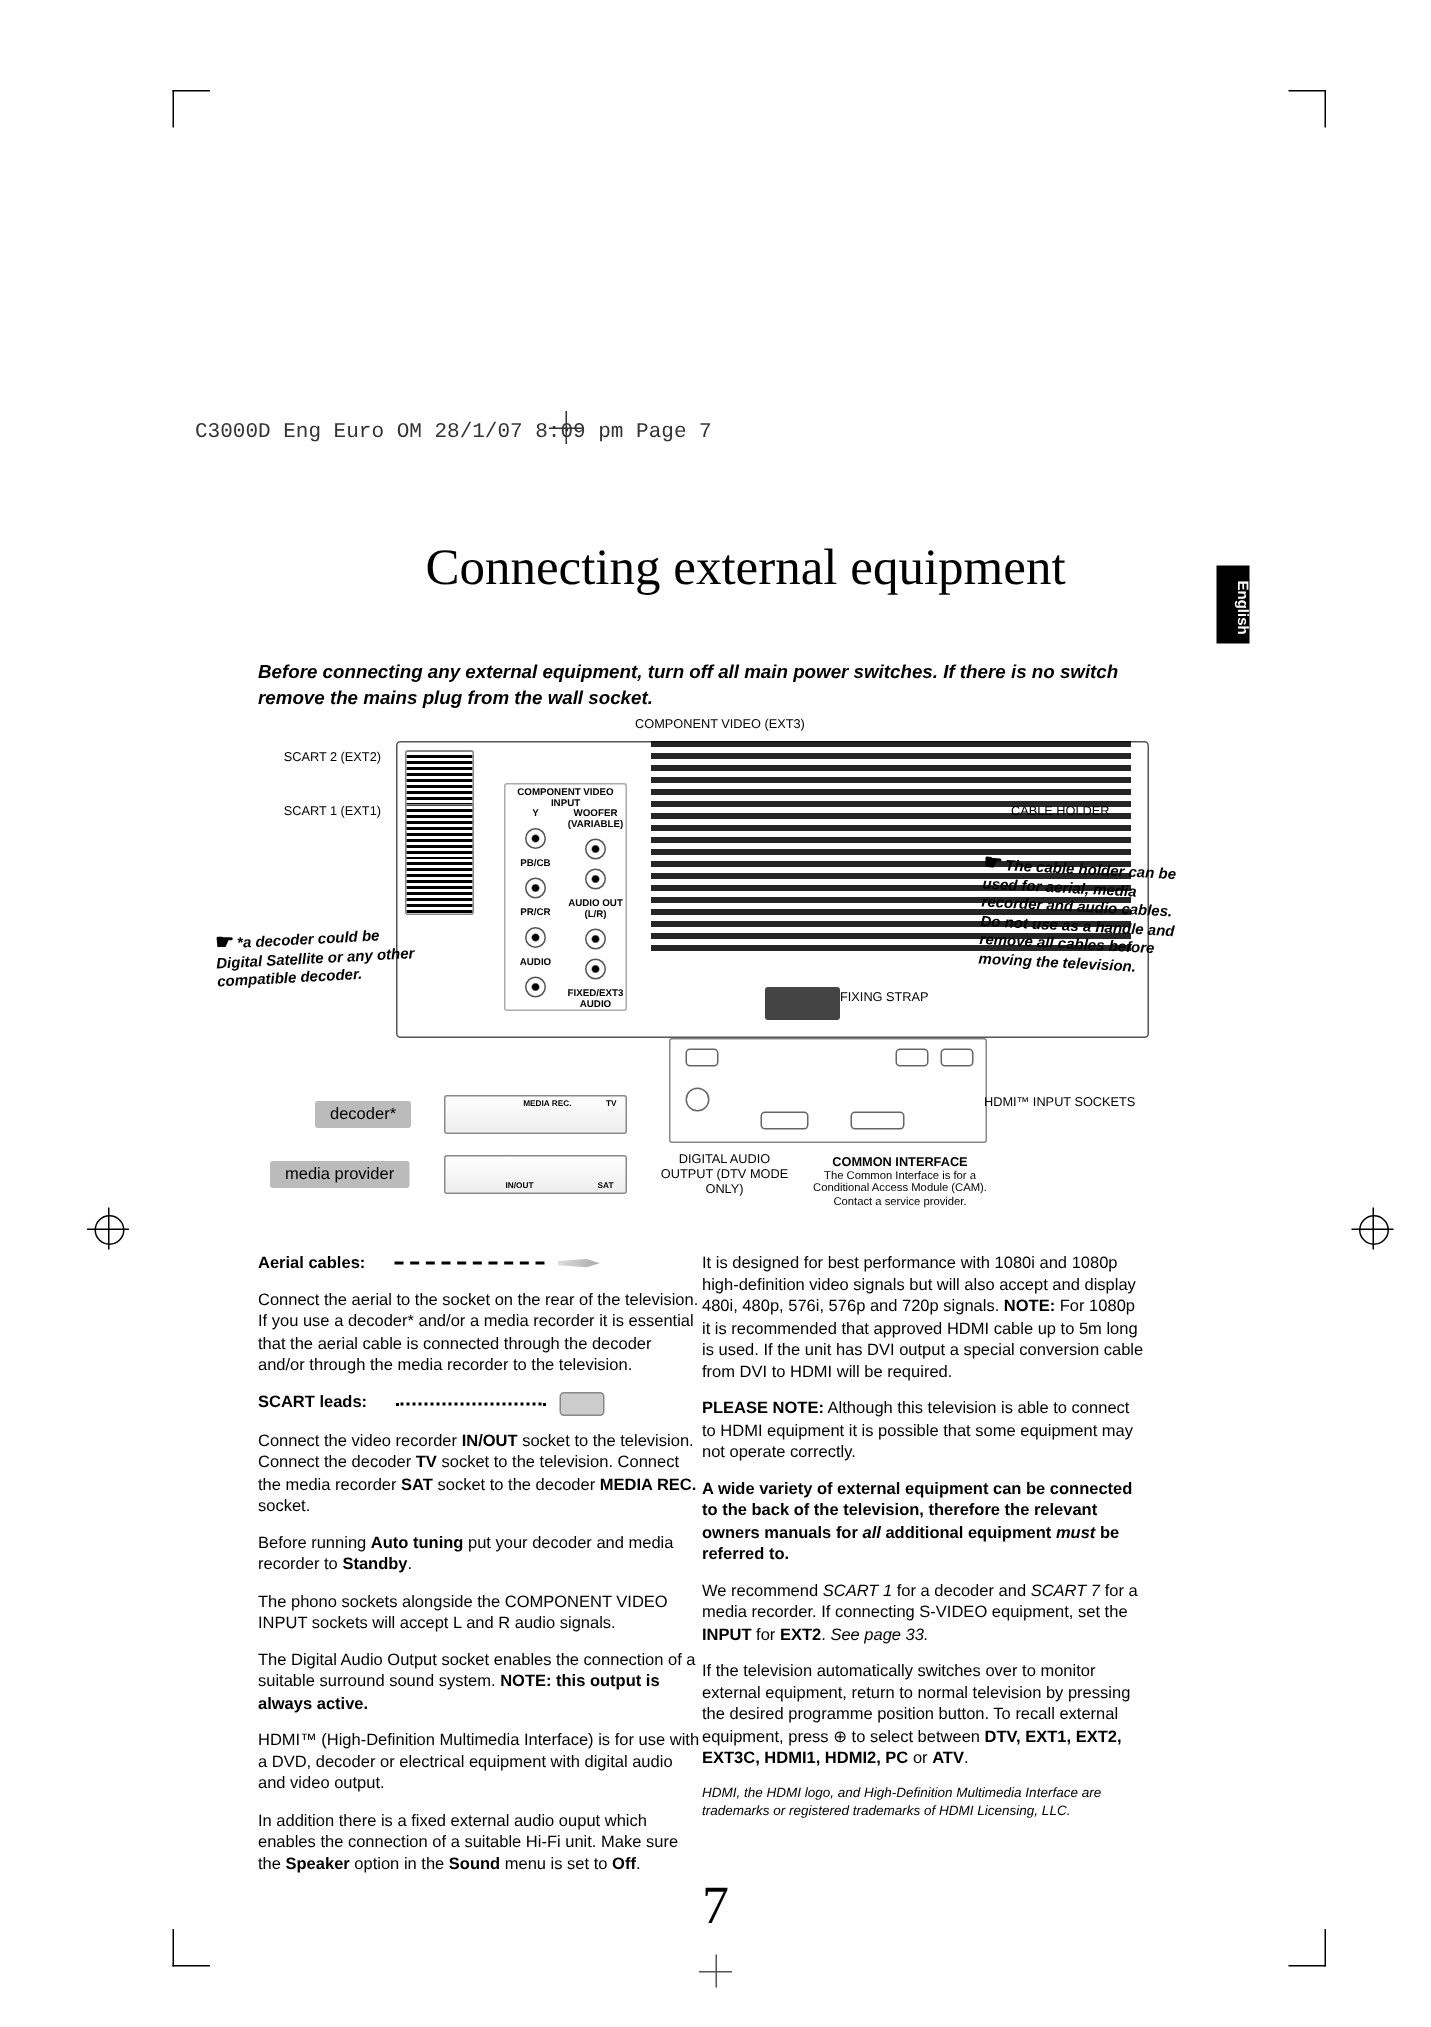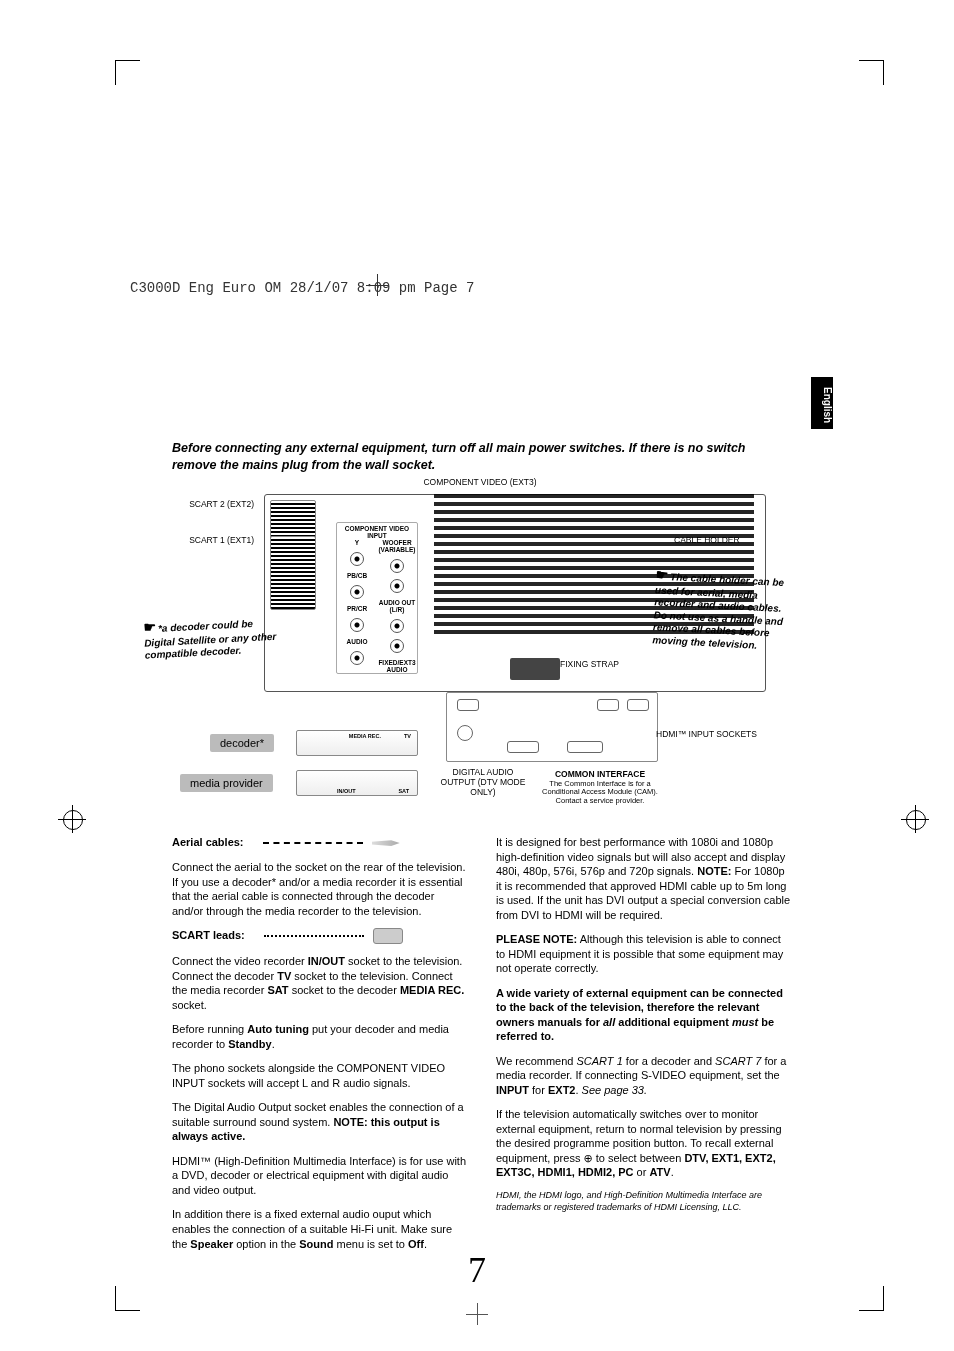--- a/index.html
+++ b/index.html
@@ -217,21 +217,20 @@
     text-align: center;
   }
   .tiny { font-size: 6.5px; font-weight: bold; }
   
   .columns {
     position: absolute;
     top: 835px;
     left: 172px;
     width: 620px;
     display: flex;
-    gap: 28px;
     font-size: 11px;
     line-height: 1.32;
   }
   .col { width: 296px; }
   .col p { margin: 0 0 10px 0; }
   .sect-head {
     font-weight: bold;
     display: inline-block;
     margin-right: 10px;
   }
@@ -305,20 +304,21 @@
   </div>
   <div class="reg-right">
     <div class="reg-circle"></div>
       <div class="reg-cross-h"></div>
       <div class="reg-cross-v"></div>
   </div>
 
   <div class="slug">C3000D Eng Euro OM  28/1/07  8:09 pm  Page 7</div>
   <div class="slug-mark"></div>
 
+  <div class="title">Connecting external equipment</div>
 
   <div class="lang-tab">English</div>
 
   <div class="intro">Before connecting any external equipment, turn off all main power switches. If there is no switch remove the mains plug from the wall socket.</div>
 
   <div class="diagram">
     <div class="dlabel" style="top:-2px; left:260px; width:140px;">COMPONENT VIDEO (EXT3)</div>
     <div class="tv-back"></div>
     <div class="vents"></div>
     <div class="stand"></div>

